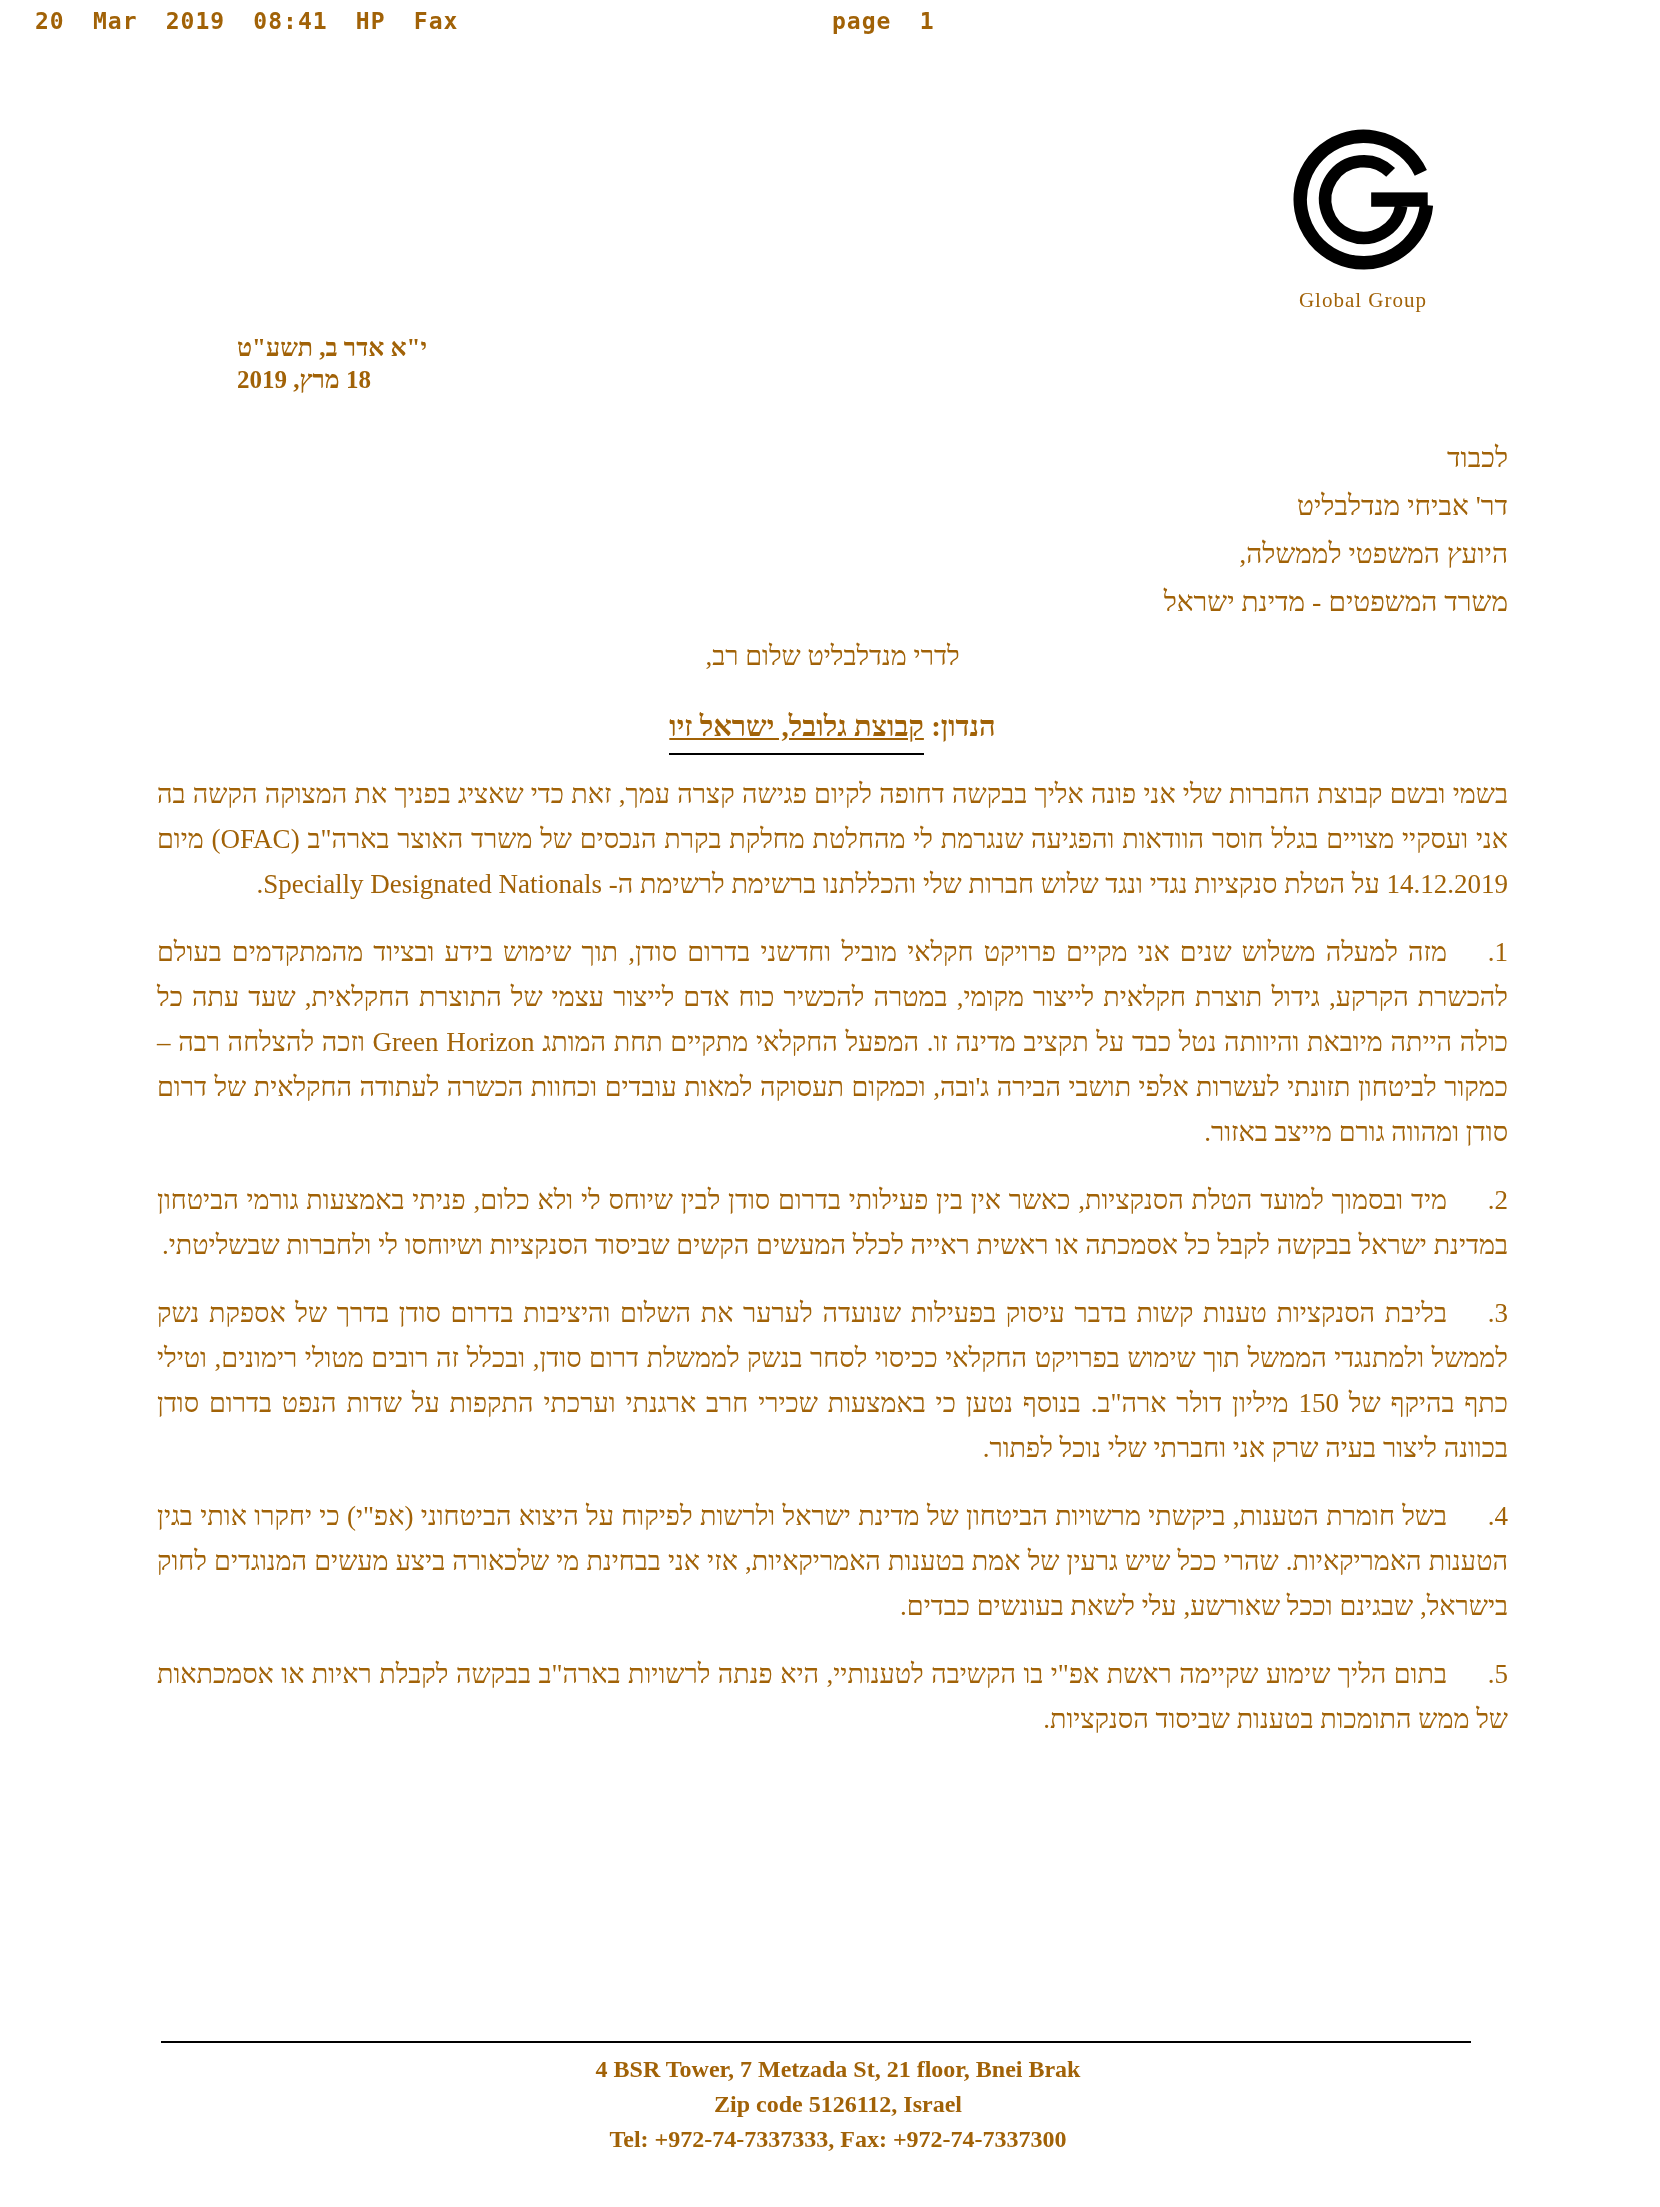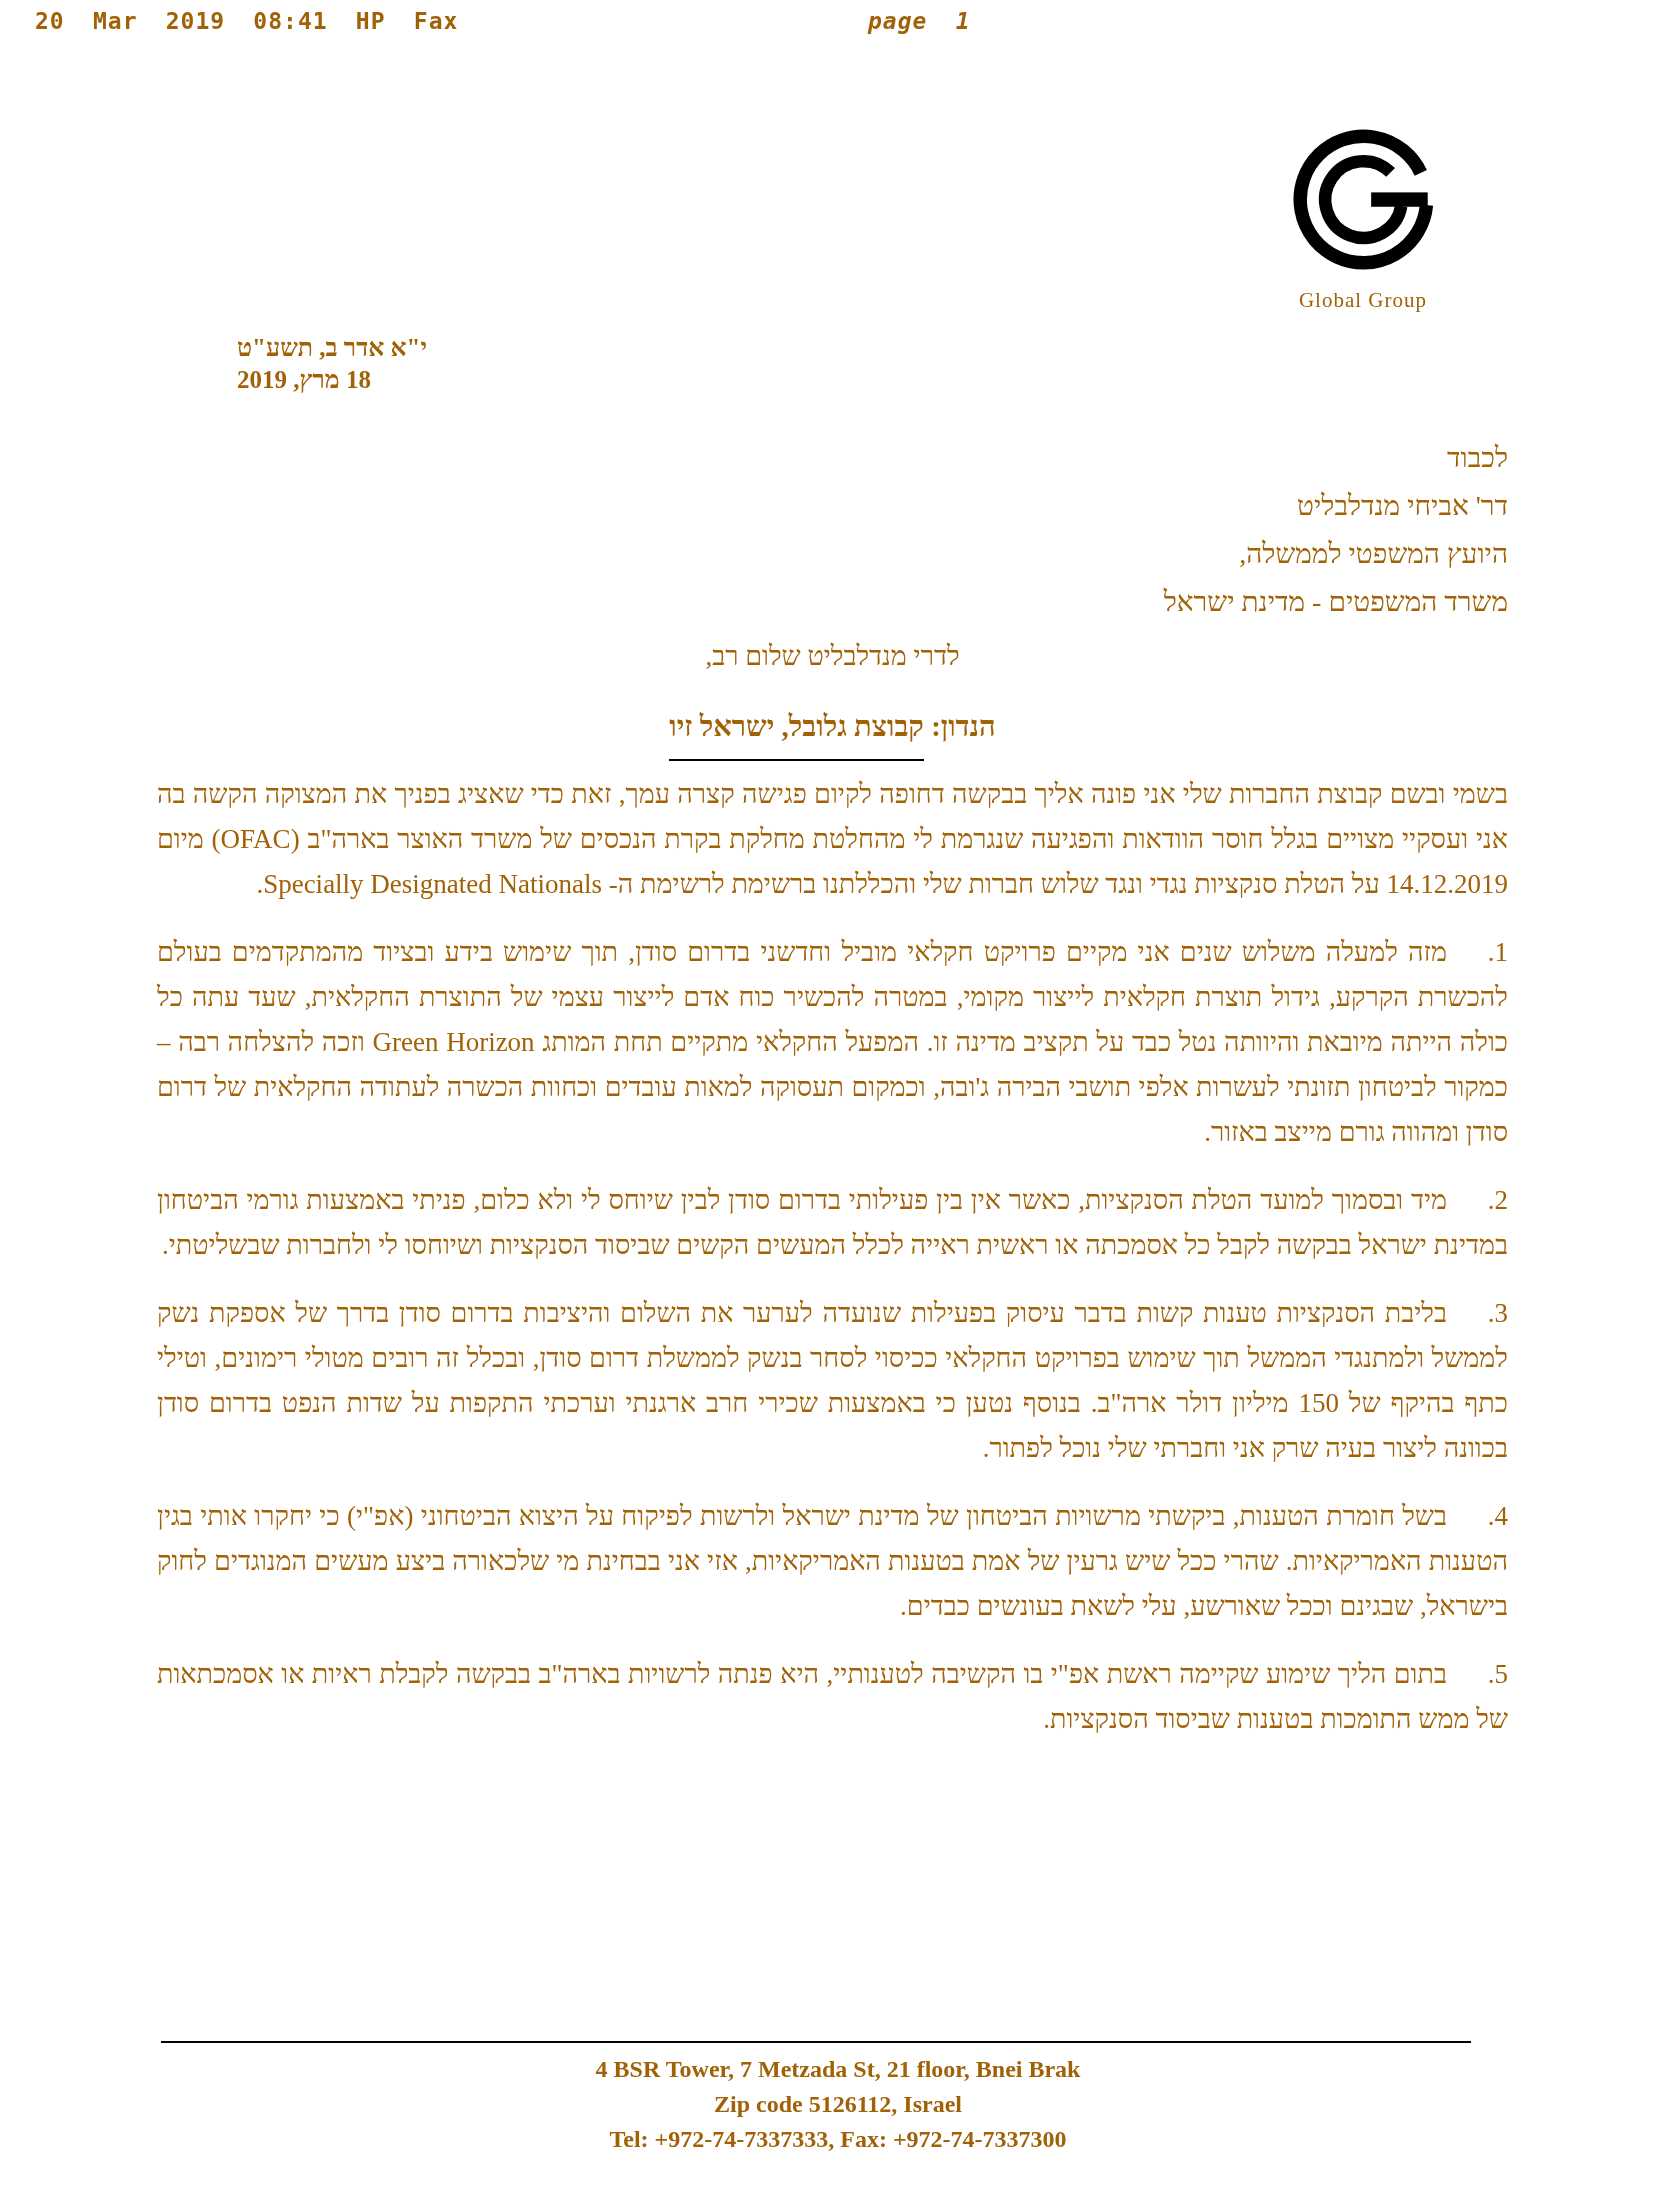--- a/index.html
+++ b/index.html
@@ -17,21 +17,21 @@
     position: absolute;
     top: 7.7px;
     font-family: "DejaVu Sans Mono", monospace;
     font-weight: bold;
     font-size: 23px;
     letter-spacing: 1px;
     word-spacing: 13.4px;
     white-space: pre;
   }
   .fax-header-datetime { left: 35px; }
-  .fax-header-page { left: 868px; font-style: italic; }
+  .fax-header-page { left: 832px; }
 
   
   .logo-block {
     position: absolute;
     top: 121px;
     left: 1260px;
     width: 206px;
     text-align: center;
   }
   .logo-mark { display: block; margin: 0 auto; }
@@ -80,21 +80,22 @@
   }
   .greeting { text-align: center; }
   .subject-line {
     margin-top: 25px;
     text-align: center;
     font-weight: bold;
     font-size: 29px;
   }
   .subject-underlined {
     border-bottom: 2.9px solid #000;
-    padding-bottom: 17px;
+    padding-bottom: 11px;
+    text-decoration: underline;
   }
   .intro-paragraph {
     margin-top: 23px;
     text-align: justify;
   }
   .list-item {
     margin-top: 23px;
     text-align: justify;
     position: relative;
   }

